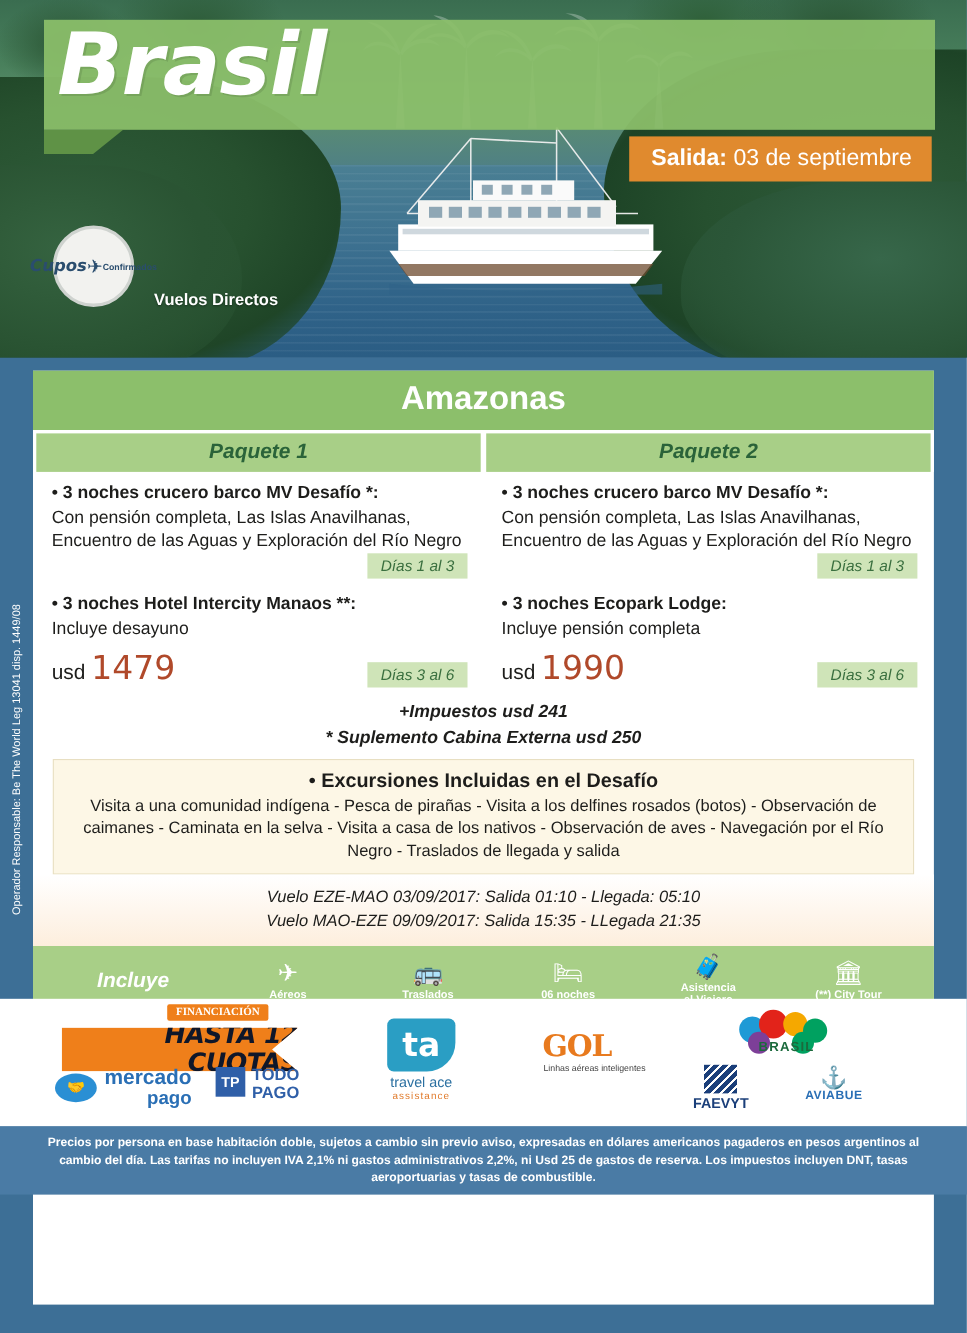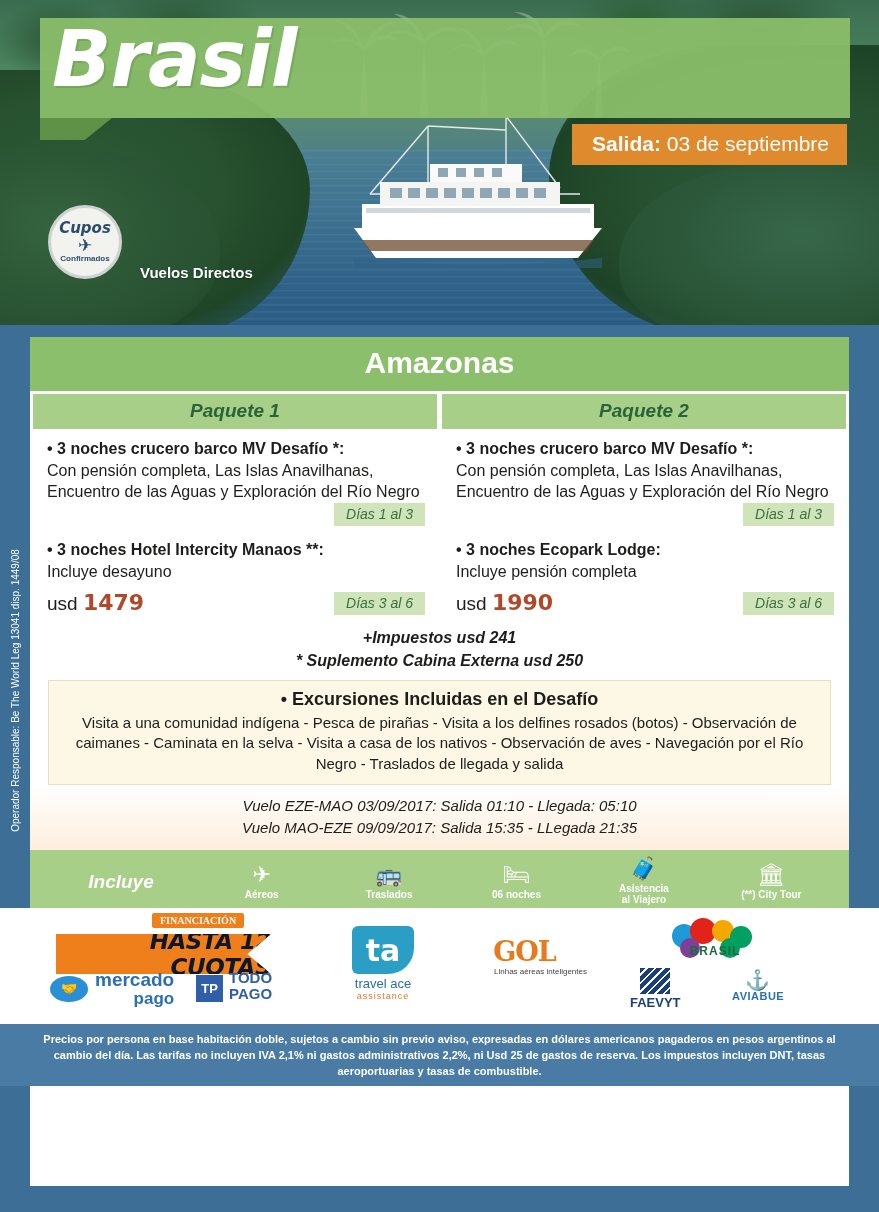--- a/index.html
+++ b/index.html
@@ -118,21 +118,21 @@
   }
 
   .cupos-badge {
     position: absolute;
     left: 48px; top: 205px;
     width: 74px; height: 74px;
     border-radius: 50%;
     background: #f2f2ef;
     border: 3px solid #cfd3cf;
     z-index: 6;
-    display: flex; flex-direction: column;
+    display: flex; 
     align-items: center; justify-content: center;
   }
   .cupos-badge .cupos-top {
     font-size: 15px; font-weight: bold; font-style: italic;
     color: #2a4d6e; line-height: 1; margin-bottom: 1px;
     font-family: "DejaVu Sans", sans-serif;
   }
   .cupos-badge .cupos-plane {
     font-size: 17px; color: #2a4d6e; line-height: 1;
   }
@@ -204,21 +204,21 @@
     background: #cfe4b8;
     color: #3a6f3f;
     font-style: italic;
     font-size: 14px;
     padding: 3px 12px 4px;
     float: right;
     margin-top: -2px;
   }
   .dias-row { display: flex; justify-content: flex-end; margin-top: 2px; }
   .price { font-size: 19px; color: #1d1d1b; display: inline-block; margin-top: 8px; }
-  .price b { font-size: 22px; font-weight: bold; color: #b0492a; font-family: "DejaVu Sans", sans-serif; }
+  .price b { font-size: 30px; font-weight: normal; color: #b0492a; font-family: "DejaVu Sans", sans-serif; }
   .price-row { display: flex; align-items: flex-end; justify-content: space-between; padding: 0 12px 6px 14px; }
 
   .impuestos {
     text-align: center;
     font-size: 16px;
     font-weight: bold;
     font-style: italic;
     color: #1d1d1b;
     line-height: 1.4;
     padding: 6px 0 8px;
@@ -299,21 +299,21 @@
   .mp-circle {
     width: 38px; height: 26px; border-radius: 50%;
     background: #2a8fd4;
     display: flex; align-items: center; justify-content: center;
     color: #fff; font-size: 13px;
   }
   .mp-text { font-size: 19px; color: #2a6fb5; font-weight: bold; line-height: 1.05; }
   .mp-text small { display: block; font-size: 17px; text-align: right; }
   .tp {
     position: absolute; left: 196px; top: 62px;
-    display: flex; align-items: flex-end; gap: 6px;
+    display: flex; align-items: flex-start; gap: 6px;
   }
   .tp-sq {
     width: 27px; height: 27px; background: #2f5fa8; color: #fff;
     font-size: 13px; font-weight: bold;
     display: flex; align-items: center; justify-content: center;
   }
   .tp-text { font-size: 15px; color: #2f5fa8; font-weight: bold; line-height: 1.05; }
   .tp-text small { display: block; font-size: 15px; }
 
   .travelace { position: absolute; left: 352px; top: 18px; text-align: center; }

